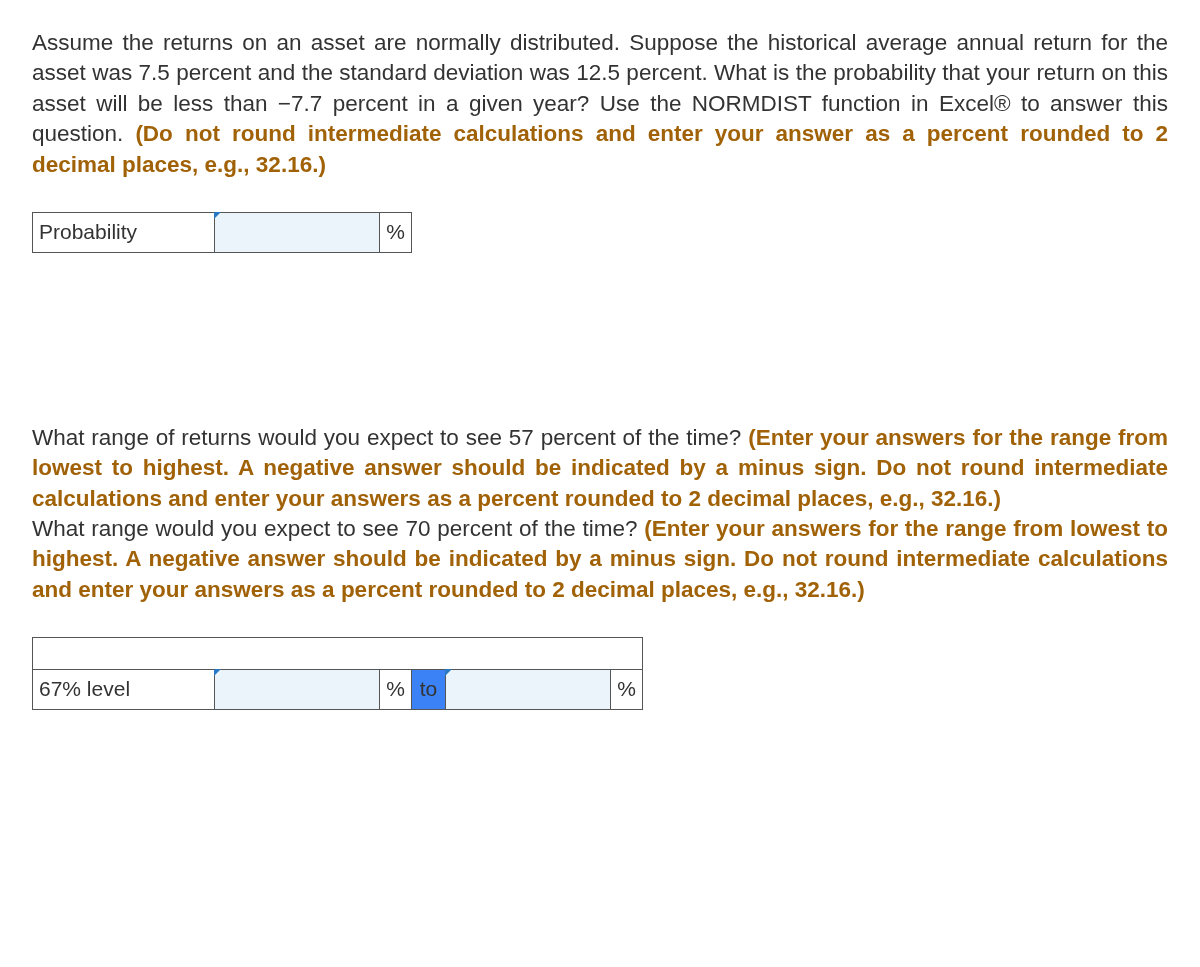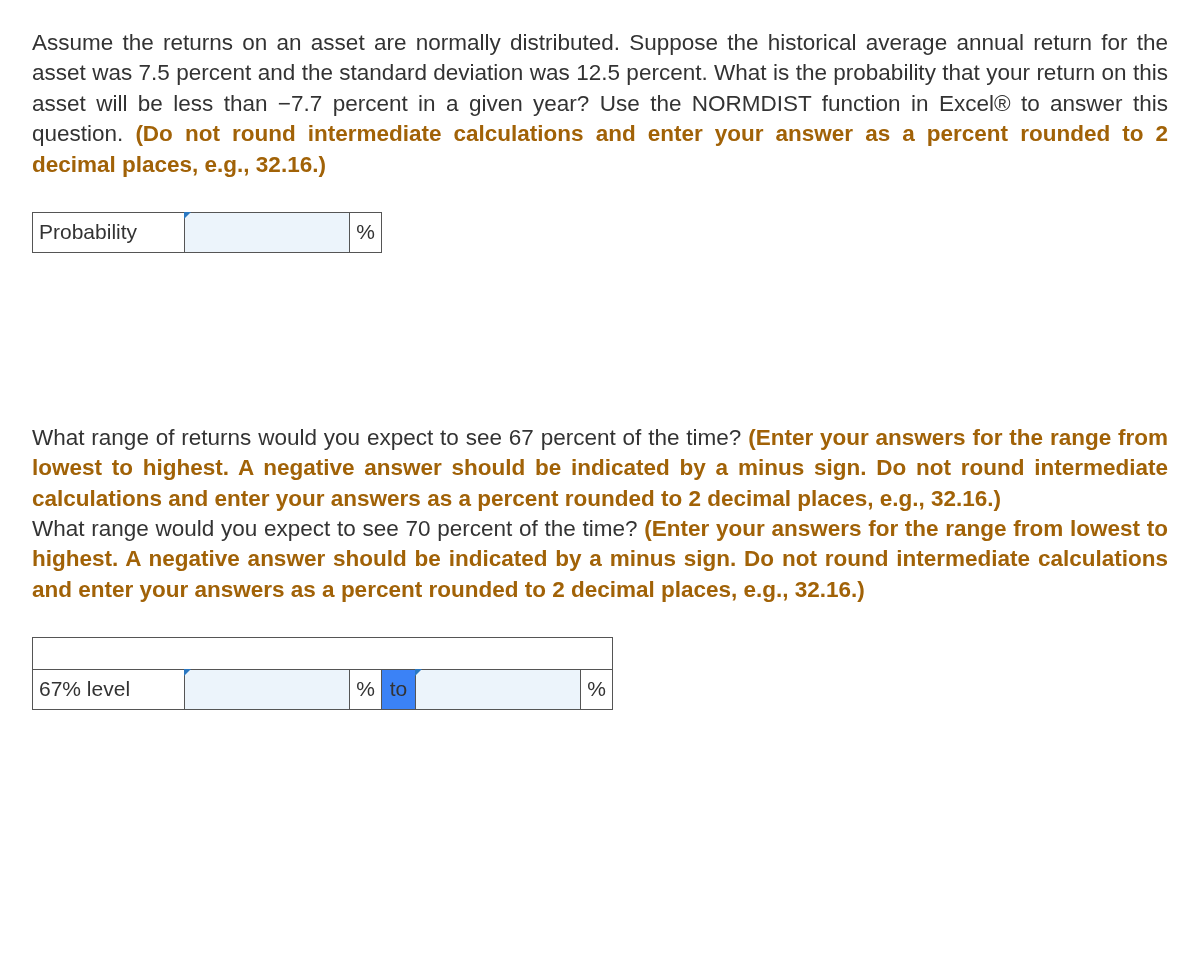--- a/index.html
+++ b/index.html
@@ -28,21 +28,21 @@
   table.answer-table td {
     border: 1px solid #555555;
     padding: 4px 6px;
     font-size: 21px;
     vertical-align: middle;
     height: 32px;
     box-sizing: border-box;
   }
   td.label-cell {
     background: #ffffff;
-    width: 152px;
+    width: 182px;
     text-align: left;
   }
   td.input-cell {
     background: #ecf4fb;
     width: 165px;
     position: relative;
     padding: 0;
   }
   td.input-cell::before {
     content: "";
@@ -97,21 +97,21 @@
       <input type="text" style="">
     </td>
     <td class="unit-cell">%</td>
   </tr>
 </tbody>
   </table>
 
 <div class="spacer"></div>
 
 <div class="question-text">
-  <span>What range of returns would you expect to see 67 percent of the time? </span><span class="red-bold">(Enter your answers for the range from lowest to highest. A negative answer should be indicated by a minus sign. Do not round intermediate calculations and enter your answers as a percent rounded to 2 decimal places, e.g., 32.16.)</span><br>
+  <span>What range of returns would you expect to see 57 percent of the time? </span><span class="red-bold">(Enter your answers for the range from lowest to highest. A negative answer should be indicated by a minus sign. Do not round intermediate calculations and enter your answers as a percent rounded to 2 decimal places, e.g., 32.16.)</span><br>
   <span>What range would you expect to see 70 percent of the time? </span><span class="red-bold">(Enter your answers for the range from lowest to highest. A negative answer should be indicated by a minus sign. Do not round intermediate calculations and enter your answers as a percent rounded to 2 decimal places, e.g., 32.16.)</span>
 </div>
 
 <table class="answer-table">
   <tbody>
       <tr>
     <td class="blank-header" style="border-right:none;border-left:1px solid #555;border-top:1px solid #555;"></td>
     <td class="blank-header" colspan="5" style="border-left:none;border-top:1px solid #555;border-right:1px solid #555;"></td>
   </tr>
   <tr>

